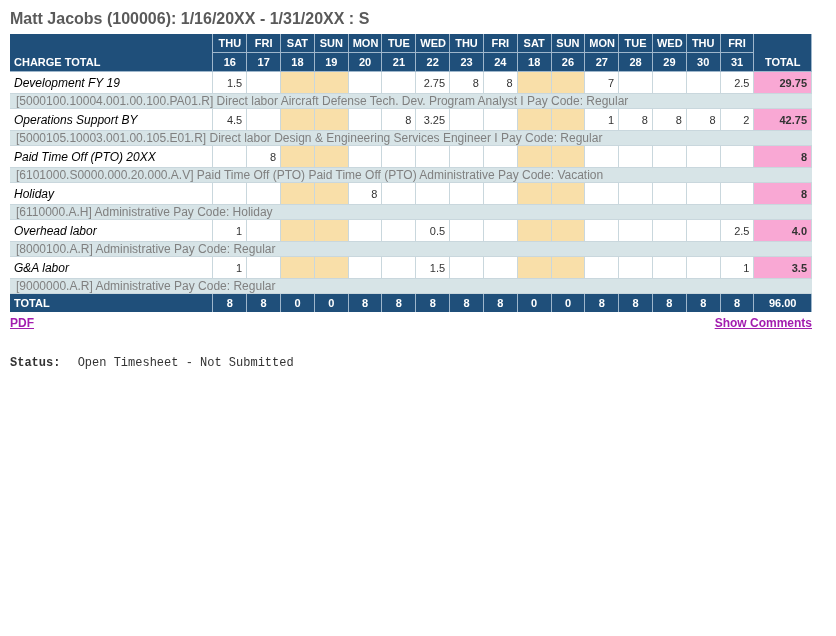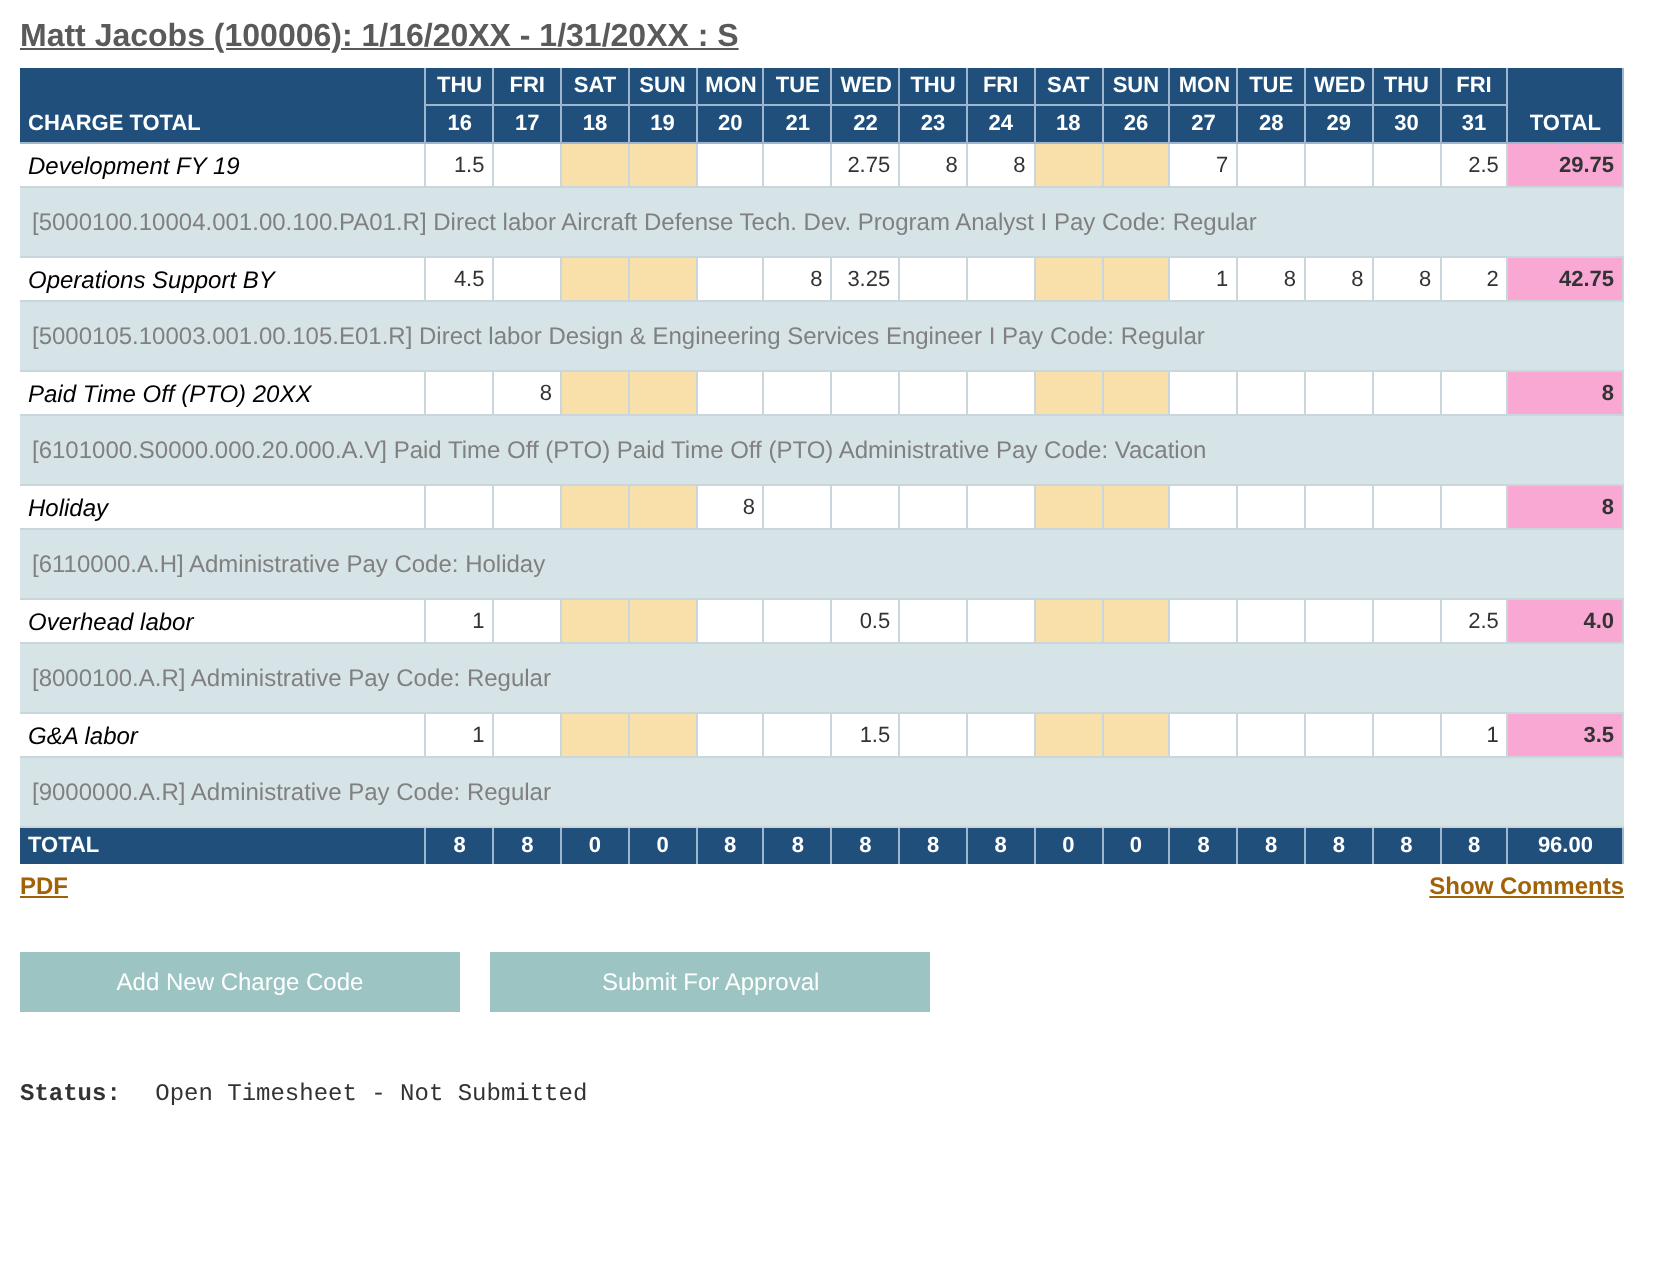--- a/index.html
+++ b/index.html
@@ -8,21 +8,20 @@
     font-size: 12px;
     color: #333;
     margin: 10px;
     background: #fff;
   }
   h2.page-title {
     font-size: 16px;
     color: #5a5a5a;
     font-weight: bold;
     margin: 0 0 6px 0;
-    text-decoration: underline;
   }
   table.ts {
     border-collapse: collapse;
     width: 802px;
     table-layout: fixed;
   }
   table.ts th, table.ts td {
     padding: 3px 4px;
     font-size: 11px;
   }
@@ -58,21 +57,21 @@
   }
   table.ts tbody tr.hours-row td.total {
     background: #f9a8d4;
     font-weight: bold;
   }
   table.ts tbody tr.desc-row td {
     background: #d7e4e7;
     color: #808080;
     border-bottom: 1px solid #c9d7dd;
     font-size: 12px;
-    padding: 10px 6px;
+    padding: 0 6px;
   }
   
   table.ts tbody tr.total-row td {
     background: #1f4f7a;
     color: #fff;
     font-weight: bold;
     text-align: center;
     border-right: 1px solid #9fb7cc;
   }
   table.ts tbody tr.total-row td.label {
@@ -83,21 +82,21 @@
   col.day  { width: 33px; }
   col.tot  { width: 56px; }
 
   .links-row {
     width: 802px;
     display: flex;
     justify-content: space-between;
     margin-top: 4px;
   }
   .links-row a {
-    color: #a16207;
+    color: #a21caf;
     font-weight: bold;
     font-size: 12px;
   }
 
   .btn-area {
     margin-top: 26px;
   }
   .btn {
     display: inline-block;
     min-width: 220px;
@@ -349,22 +348,18 @@
       </tr>
     </tbody>
 </table>
 
 <div class="links-row">
   <a href="#">PDF</a>
   <a href="#">Show Comments</a>
 </div>
 
 <div class="btn-area">
-  <div>
-    <button class="btn">Add New Charge Code</button>
-    <button class="btn">Submit For Approval</button>
-  </div>
 </div>
 
 <div class="status-line">
   <b>Status:</b>
   <span>Open Timesheet - Not Submitted</span>
 </div>
 
 </body></html>

